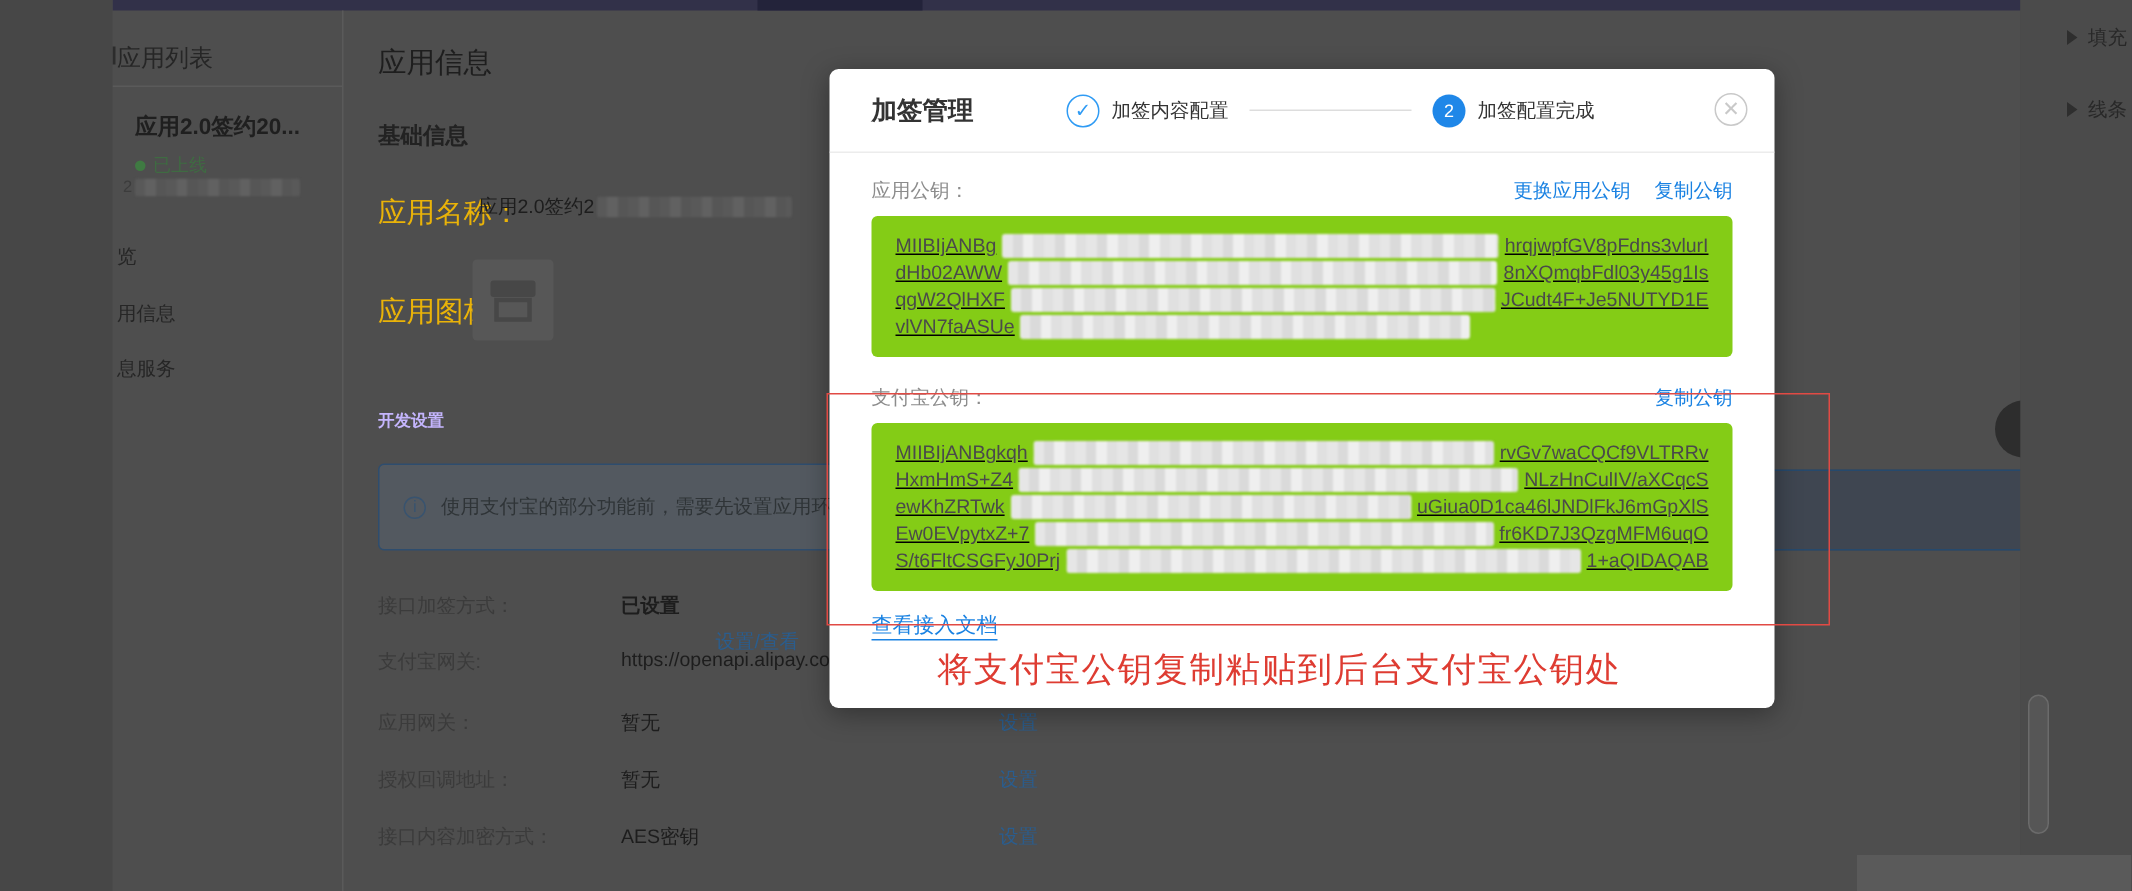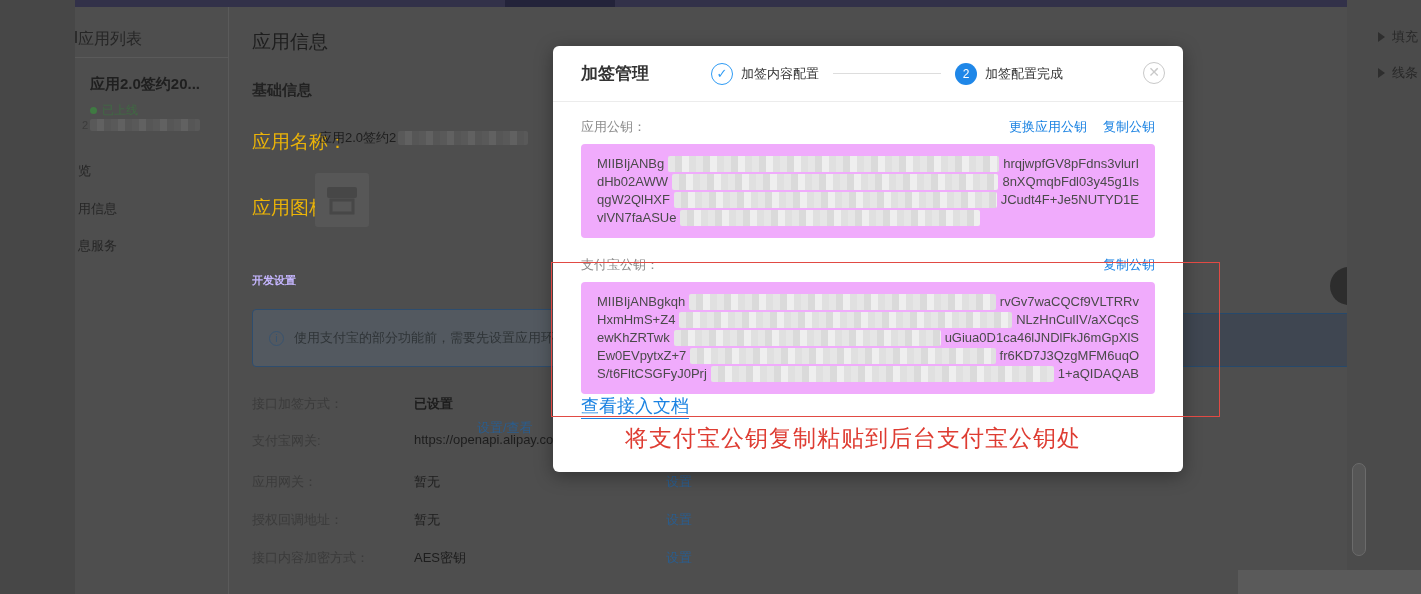--- a/index.html
+++ b/index.html
@@ -65,30 +65,30 @@
   .step-label { font-size:13px; color:#333; margin-left:8px; }
   .step-line { width:108px; height:1px; background:#ddd; margin:0 14px; }
   .modal-close { position:absolute; right:18px; top:16px; width:22px; height:22px; border:1.5px solid #c9c9c9;
     border-radius:50%; color:#c9c9c9; font-size:14px; line-height:19px; text-align:center; cursor:pointer; }
 
   .modal-body { padding:16px 28px 0 28px; }
   .sec-row { display:flex; align-items:center; justify-content:space-between; }
   .sec-label { font-size:13px; color:#8c8c8c; }
   .sec-actions { display:flex; gap:16px;align-items:flex-end; }
   .blue-link { font-size:13px; color:#1a82e2; cursor:pointer; }
-  .key-box { margin-top:8px; background:#f0abfc; border-radius:4px; padding:11px 16px; }
+  .key-box { margin-top:8px; background:#84cc16; border-radius:4px; padding:11px 16px;text-decoration:underline; }
   .key-line { display:flex; align-items:center; font-size:13px; color:#4a4a4a; line-height:18px; height:18px;
     white-space:nowrap; }
   .redact { flex:1 1 auto; height:16px; margin:0 4px; border-radius:2px;
     background:repeating-linear-gradient(90deg,#e6e6e6 0 7px,#dadada 7px 14px,#efefef 14px 21px,#e0e0e0 21px 28px),
                repeating-linear-gradient(0deg,rgba(255,255,255,.5) 0 5px,rgba(0,0,0,.03) 5px 10px);
     filter:blur(.6px); }
   .redact.short { flex:0 0 300px; }
   .gap18 { height:18px; }
-  .doc-link { display:inline-block; font-size:18px; color:#1a82e2; border-bottom:1px solid #1a82e2; cursor:pointer; }
+  .doc-link { display:inline-block; margin-top:14px; font-size:14px; color:#1a82e2; border-bottom:1px solid #1a82e2; cursor:pointer; }
   .red-note { margin-top:4px; margin-left:44px; font-size:23px; color:#de3c32;
     font-family:"DejaVu Serif","Liberation Serif",serif; letter-spacing:1px; }
 
   .red-rect { position:absolute; left:551px; top:262px; width:669px; height:155px;
     border:1.5px solid #e14a44; pointer-events:none; }
 
   
   .right-panel { position:absolute; left:1347px; top:0; width:74px; height:594px; background:#4b4b4b; }
   .panel-item { position:absolute; left:31px; font-size:13px; color:#282828; display:flex; align-items:center; cursor:pointer; }
   .tri { width:0; height:0; border-left:7px solid #2e2e2e; border-top:5px solid transparent;
@@ -256,21 +256,21 @@
       </div>
 
       <div><span class="doc-link">查看接入文档</span></div>
       <div class="red-note">将支付宝公钥复制粘贴到后台支付宝公钥处</div>
     </div>
   </div>
 
   <div class="red-rect"></div>
 
   <div class="right-panel">
-    <div class="panel-item" style="top:28px">
+    <div class="panel-item" style="top:16px">
       <span class="tri"></span>
       <span>填充</span>
     </div>
     <div class="panel-item" style="top:64px">
       <span class="tri"></span>
       <span>线条</span>
     </div>
   </div>
   <div class="scroll-thumb"></div>
   <div class="bottom-strip"></div>

